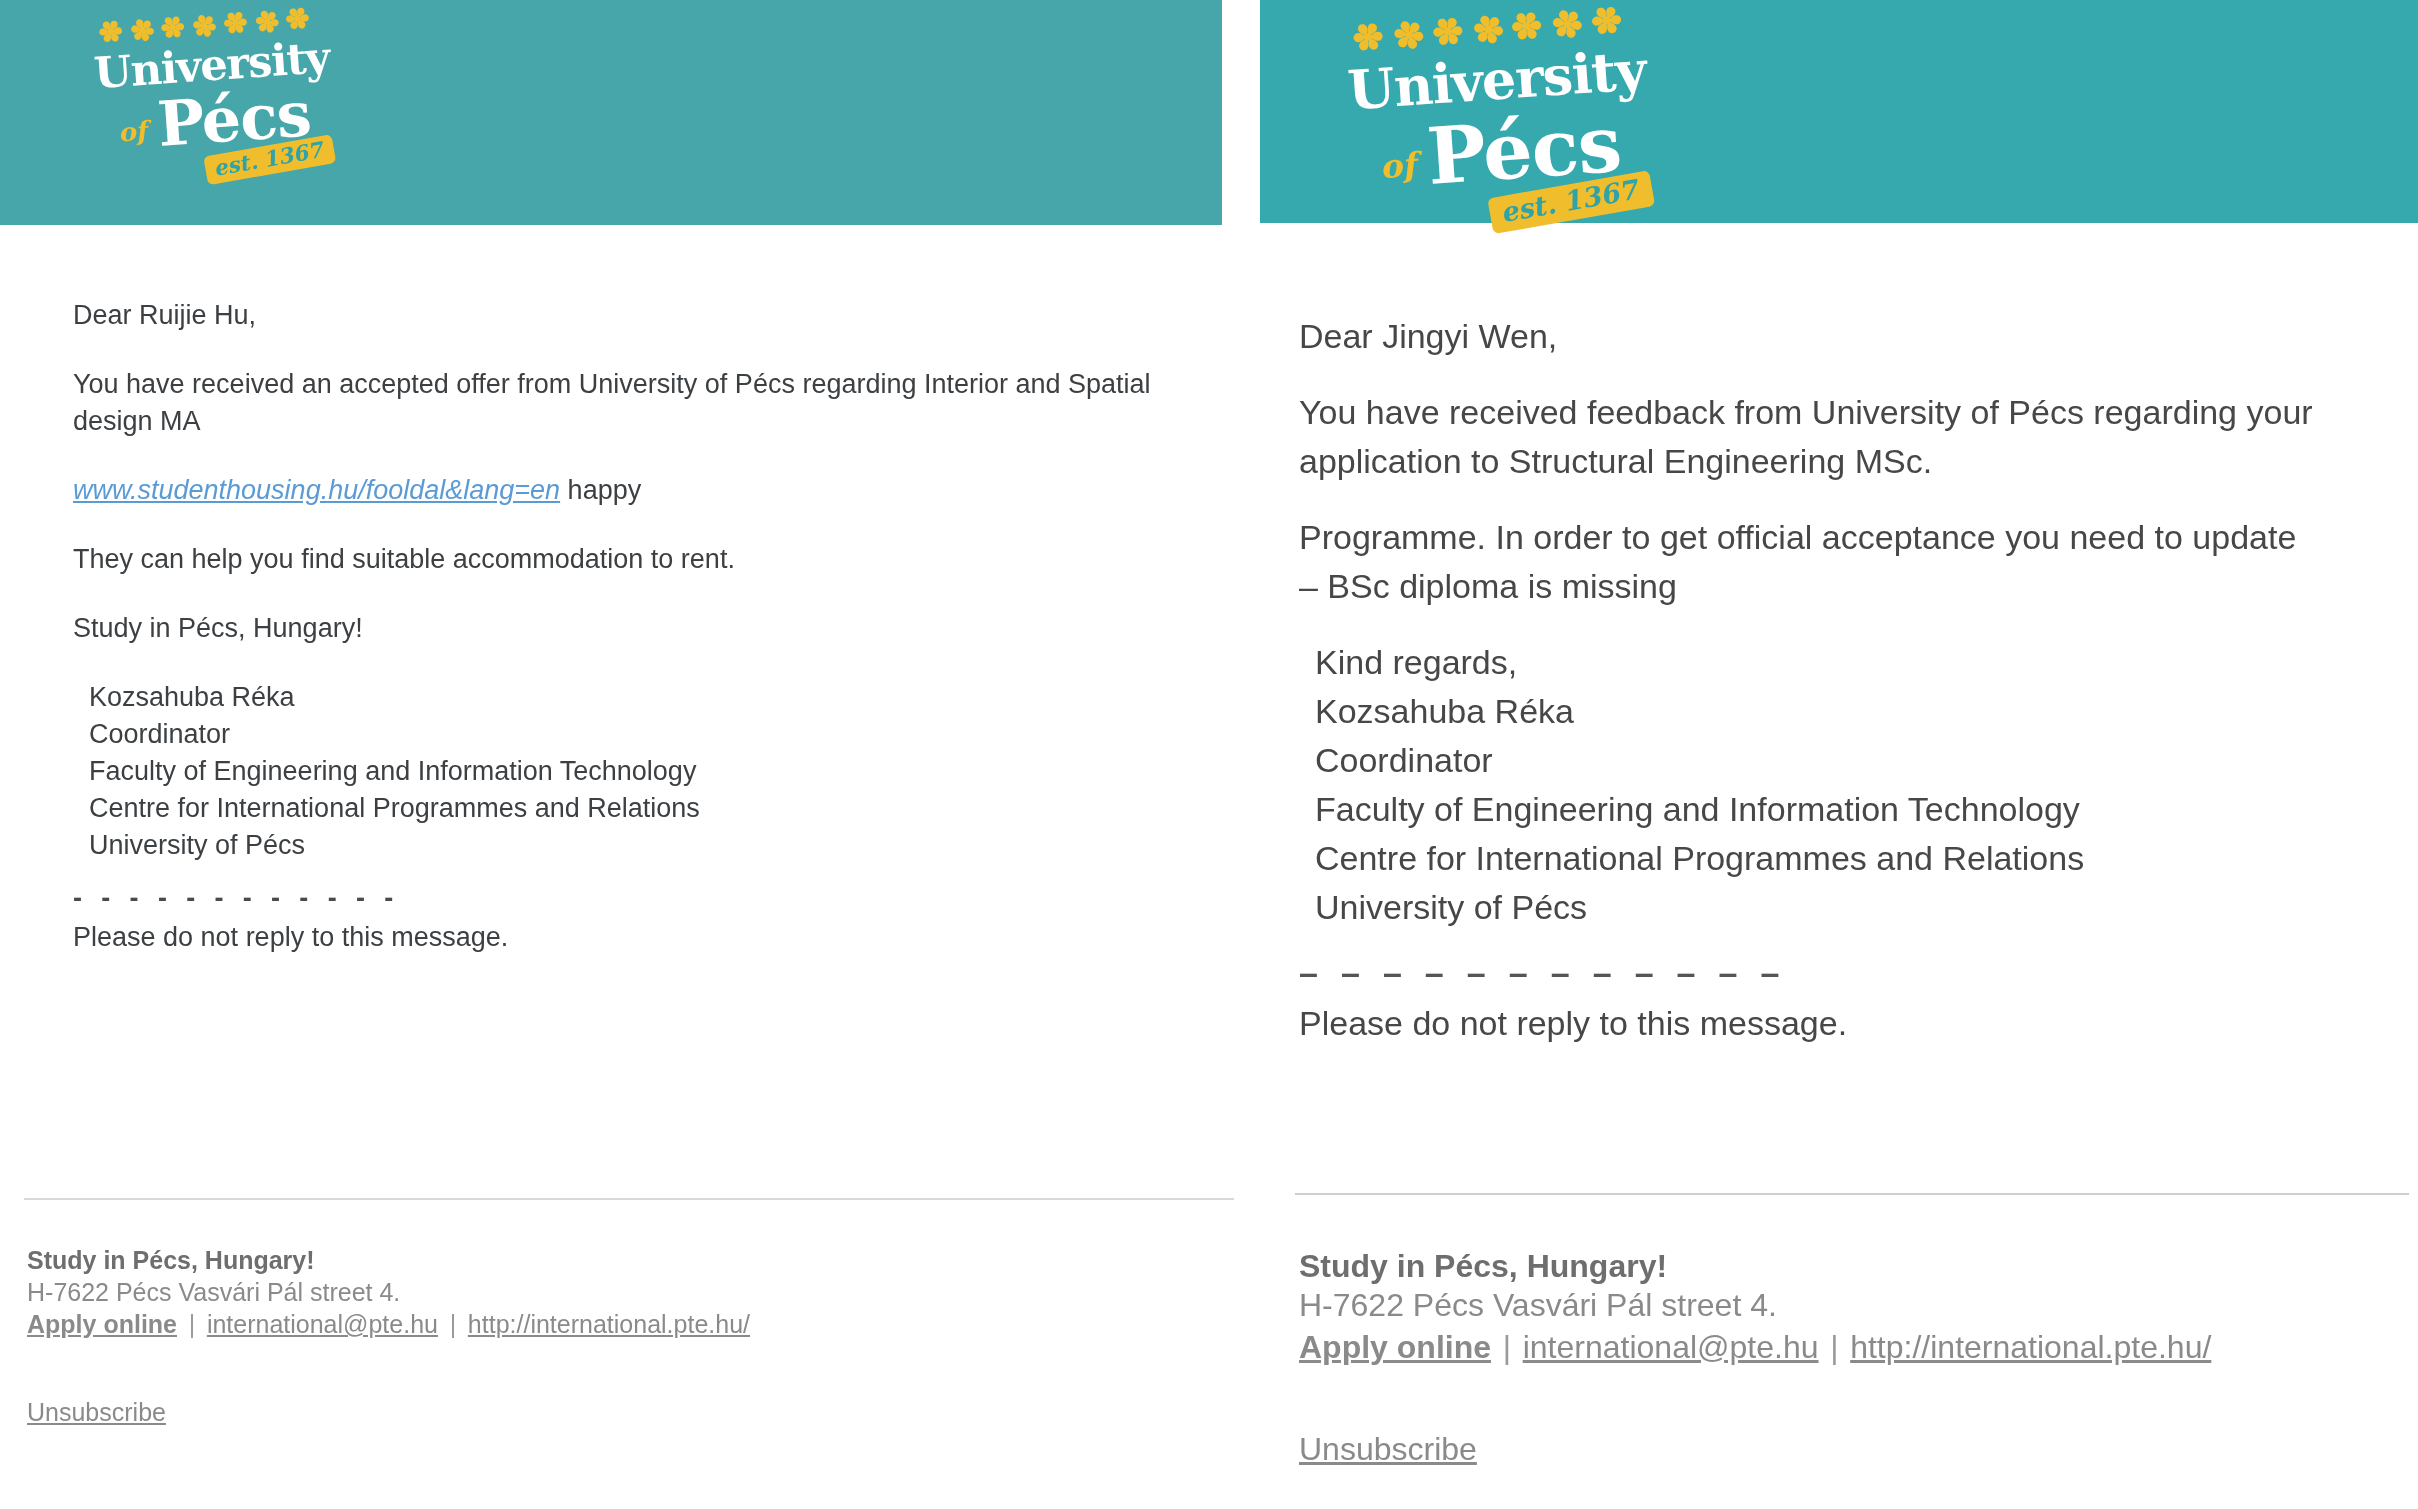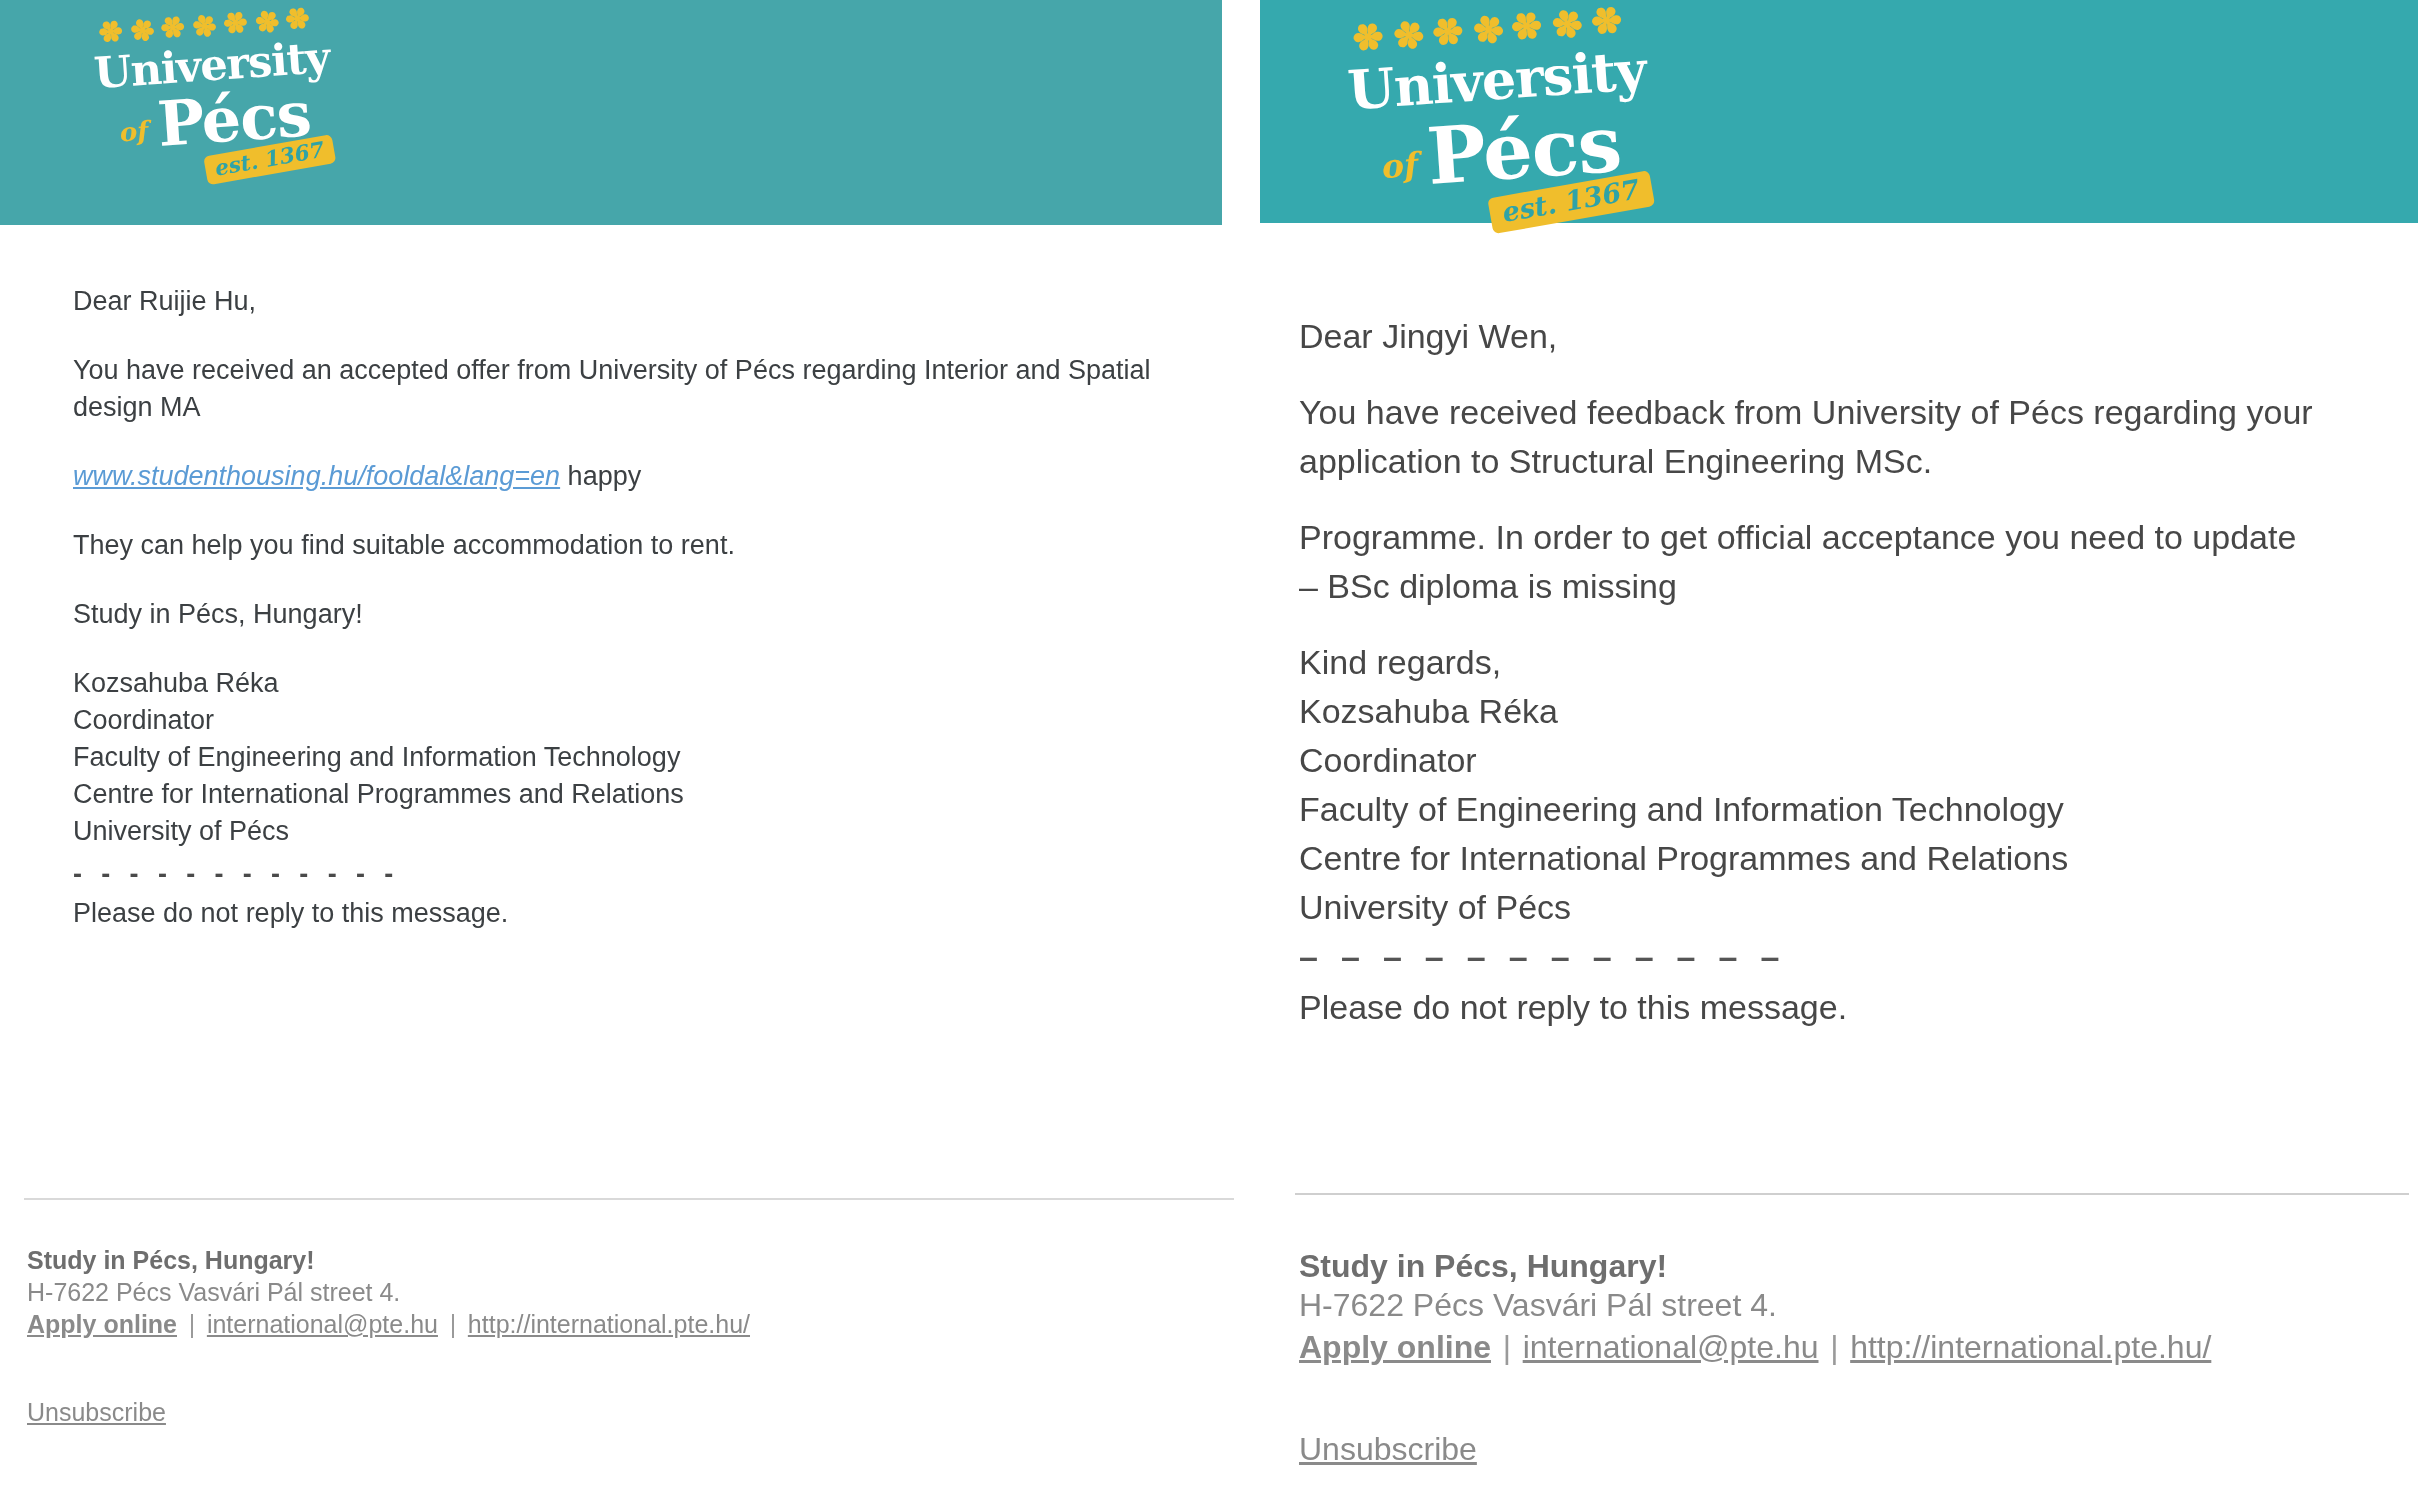--- a/index.html
+++ b/index.html
@@ -40,26 +40,26 @@
   .logo-est { text-align:right; margin-top:-7.8px; }
   .logo-est span {
     display:inline-block; background:#f0be2c; color:#2fa3a7;
     font-style:italic; transform:rotate(-6deg); border-radius:5.9px; font-weight:700;
   }
   .logo-left  .logo-est span { font-size:21.5px; padding:1px 9.8px 2.9px; }
   .logo-right .logo-est span { font-size:27px; padding:1px 12.7px 3.9px; }
 
   
   .body { position:absolute; }
-  .body-left  { left:73px; top:283px; width:1151px; font-size:27px; line-height:37px; color:#3c4043; }
+  .body-left  { left:73px; top:297px; width:1151px; font-size:27px; line-height:37px; color:#3c4043; }
   .body-right { left:39px; top:312px; width:1112px; font-size:34px; line-height:49px;  color:#474747; }
   .para { margin:0 0 32px 0; }
   .body-right .para { margin:0 0 27px 0; }
   .ln { display:block; white-space:nowrap; }
-  .sig { margin:0; }
+  .sig { margin:16px; }
   .link { color:#5b9bd5; text-decoration:underline; cursor:pointer;font-style:italic; }
   .dashes-left  { margin-top:5.9px;  font-size:27px; font-weight:700; letter-spacing:5.9px; color:#4a4a4a; white-space:nowrap; }
   .dashes-right { margin-top:0px;  font-size:34px; font-weight:700; letter-spacing:6.8px; color:#555555; white-space:nowrap; }
   .noreply { margin-top:2px; }
 
   
   .f-divider { position:absolute; height:0; border-top:2px solid #d9d9d9; }
   .panel-left  .f-divider { left:24.4px; top:1198px; width:1210px; }
   .panel-right .f-divider { left:35px; top:1193px; width:1114px; border-top-color:#cfcfcf; }
   .f-line { position:absolute; white-space:nowrap; color:#8a8a8a; }

